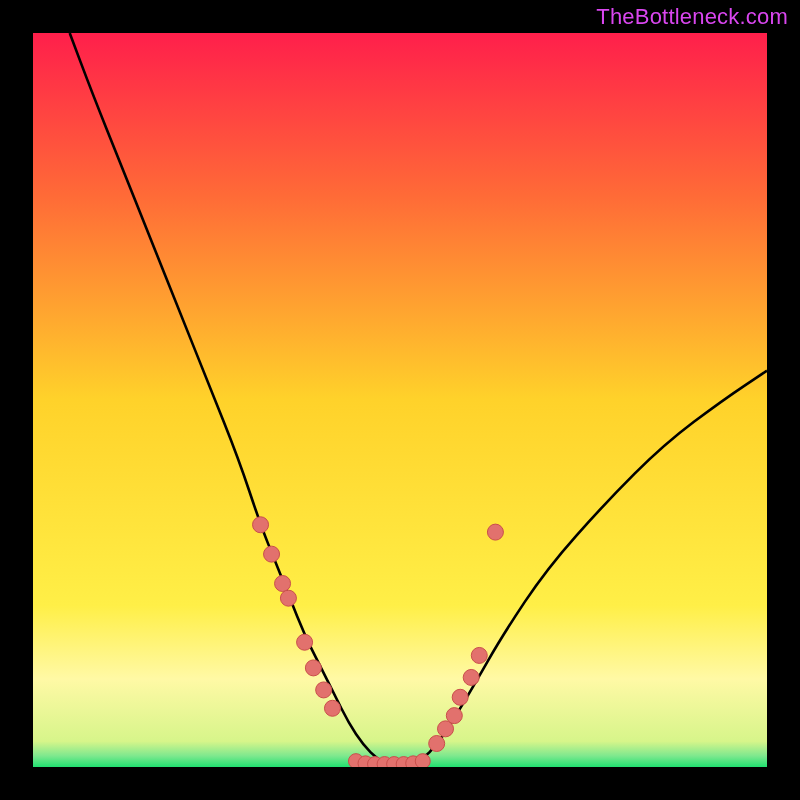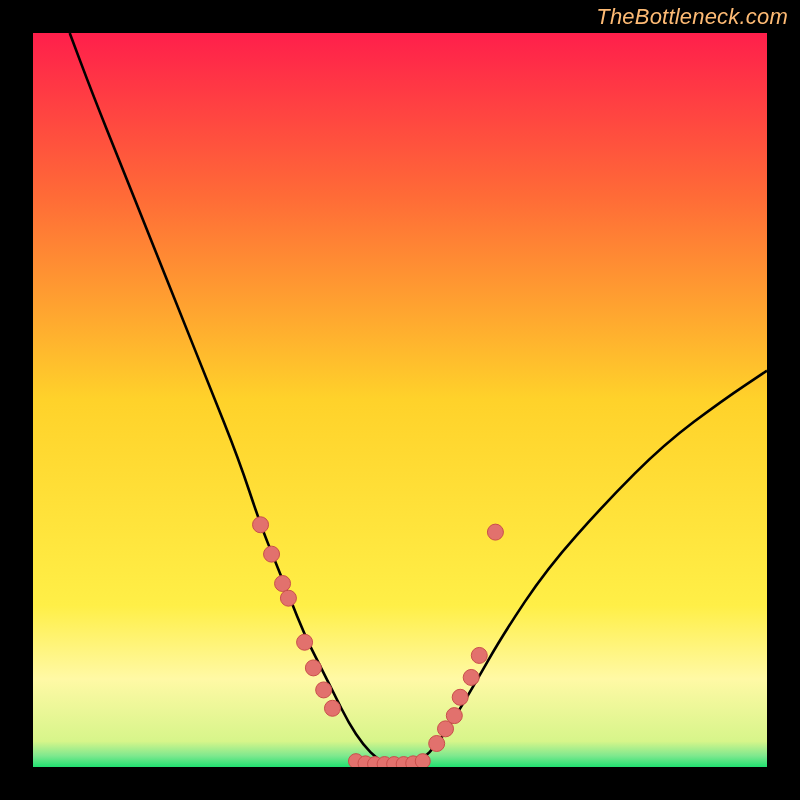--- a/index.html
+++ b/index.html
@@ -13,26 +13,25 @@
   .frame {
     width: 800px;
     height: 800px;
     background: #000;
     position: relative;
   }
   .watermark {
     position: absolute;
     top: 4px;
     right: 12px;
-    color: #fdba74;
+    color: #d946ef;
     font-size: 22px;
     font-weight: 500;
     letter-spacing: 0.2px;
     z-index: 5;
-    font-style: italic;
   }
   svg {
     position: absolute;
     left: 33px;
     top: 33px;
     width: 734px;
     height: 734px;
   }
 </style>
 </head>

